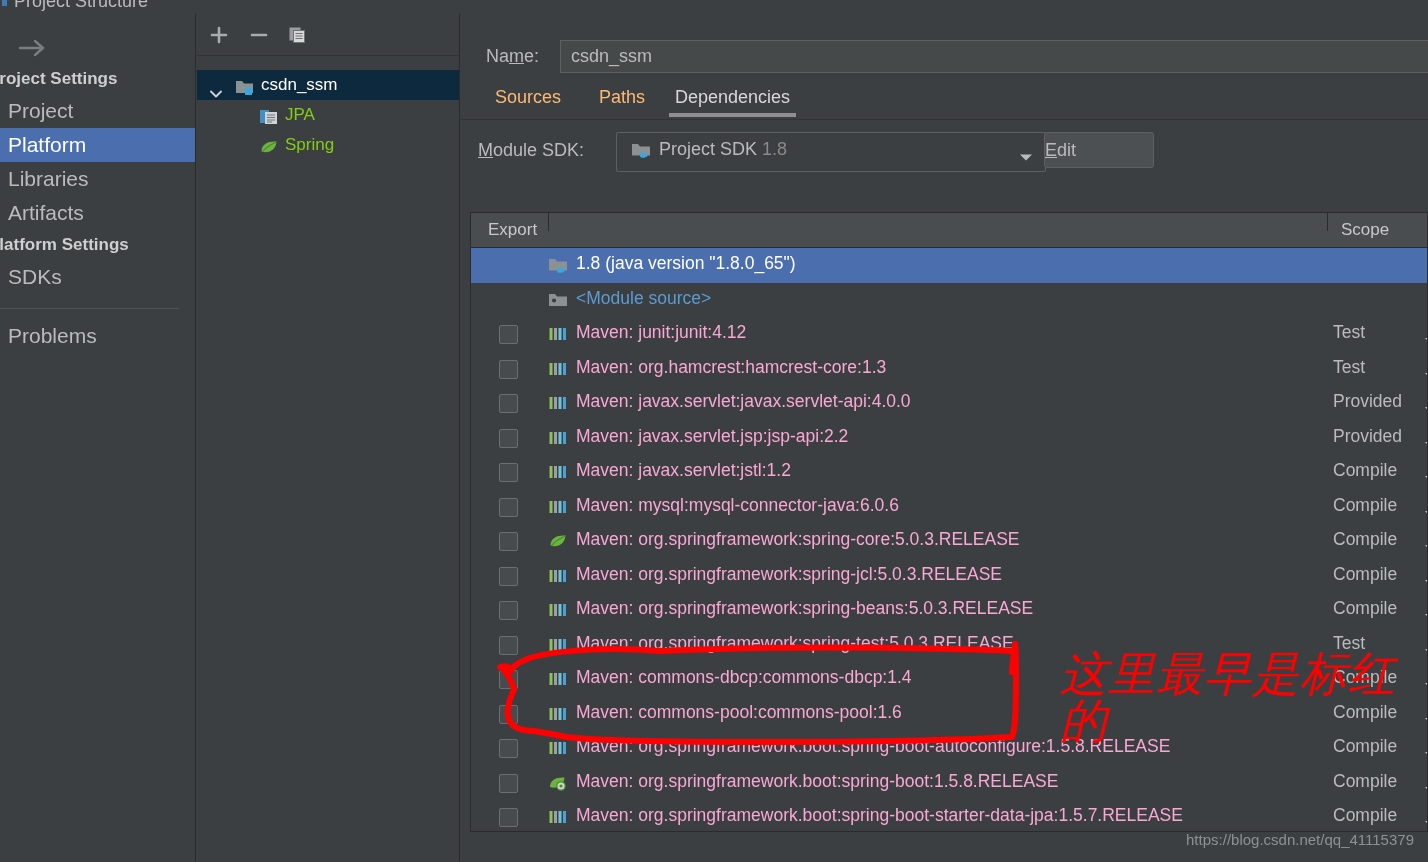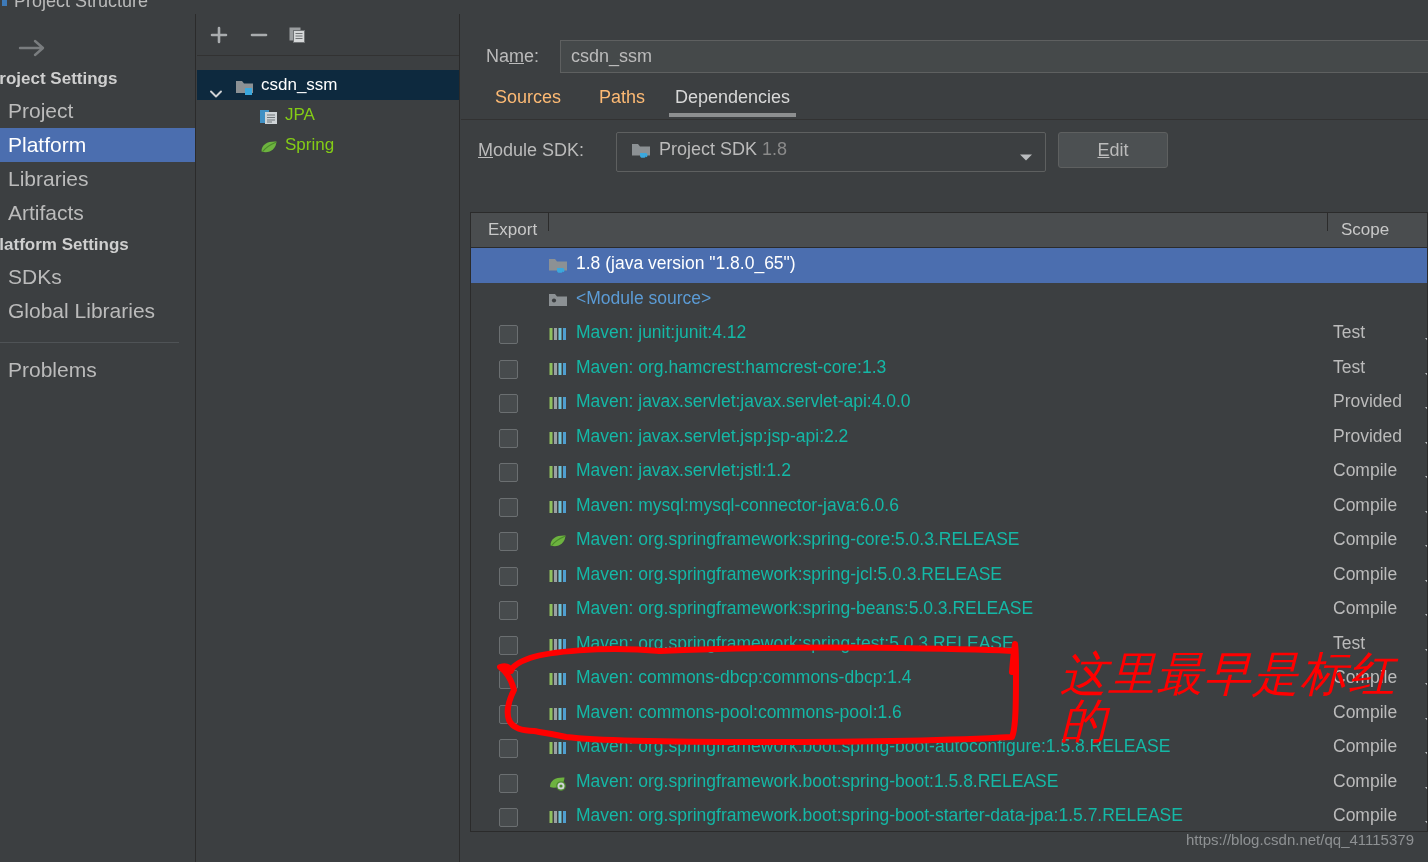--- a/index.html
+++ b/index.html
@@ -108,24 +108,24 @@
     background: #3c3f41; border: 1px solid #5e6060; border-radius: 2px;
   }
   .sdk-combo .ico { position: absolute; left: 14px; top: 8px; }
   .sdk-combo .txt {
     position: absolute; left: 42px; top: 6px; font-size: 18px; color: #bbbbbb;
     white-space: nowrap;
   }
   .sdk-combo .txt .dim { color: #8a8a8a; }
   .sdk-combo .arw { position: absolute; right: 12px; top: 15px; }
   .edit-btn {
-    position: absolute; left: 597px; top: 12px; width: 110px; height: 36px;
+    position: absolute; left: 583px; top: 12px; width: 110px; height: 36px;
     background: #4c5052; border: 1px solid #5e6060; border-radius: 3px;
     font-size: 18px; color: #bbbbbb; display: flex;
-    align-items: center; justify-content: center; font-family: inherit;
+    align-items: center; font-family: inherit;
   }
   .edit-btn u { text-decoration: underline; }
 
   
   .table {
     position: absolute; left: 9px; top: 198px; width: 958px; height: 620px;
     border: 1px solid #2b2b2b; background: #3c3f41; overflow: hidden;
   }
   .thead {
     position: relative; height: 35px; background: #4a4d4f;
@@ -144,21 +144,21 @@
     position: relative; height: 34.5px; white-space: nowrap;
   }
   .row.sel { background: #4b6eaf; }
   .cb {
     position: absolute; left: 28px; top: 8px; width: 19px; height: 19px;
     background: #474b4d; border: 1px solid #6b6f71; border-radius: 2px;
   }
   .row .ico { position: absolute; left: 77px; top: 8px; }
   .row .lbl {
     position: absolute; left: 105px; top: 5px;
-    font-size: 17.5px; color: #14b8a6;
+    font-size: 17.5px; color: #f9a8d4;
   }
   .row.sel .lbl { color: #ffffff; }
   .row .lbl.link { color: #5b9bd5; }
   .row .scope {
     position: absolute; left: 862px; top: 5px;
     font-size: 17.5px; color: #bbbbbb;
   }
   .row .scarw { position: absolute; left: 953px; top: 14px; }
   .watermark {
     position: absolute; right: 14px; top: 831px;
@@ -198,21 +198,20 @@
       <div class="side-group">Project Settings</div>
       <div class="side-item">Project</div>
       <div class="side-item sel">Platform</div>
       <div class="side-item">Libraries</div>
       <div class="side-item">Artifacts</div>
     </div>
 
     <div>
       <div class="side-group">Platform Settings</div>
       <div class="side-item">SDKs</div>
-      <div class="side-item">Global Libraries</div>
     </div>
 
     <div class="side-sep"></div>
     <div class="side-item">Problems</div>
   </div>
 
   <div class="treepanel">
     <div class="tree-toolbar">
       <div class="tb-btn" style="left:8px">
         <svg width="20" height="20" viewBox="0 0 20 20">

